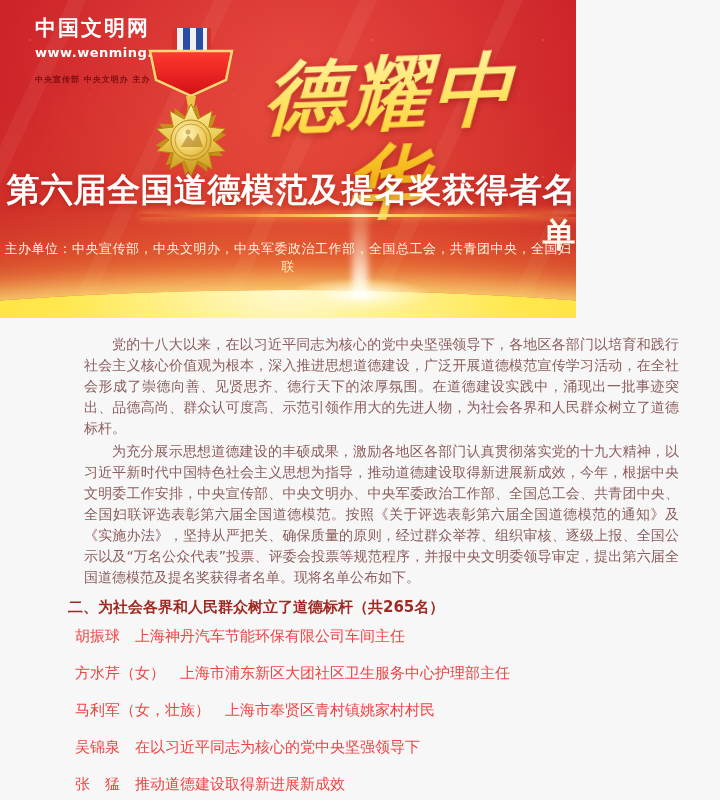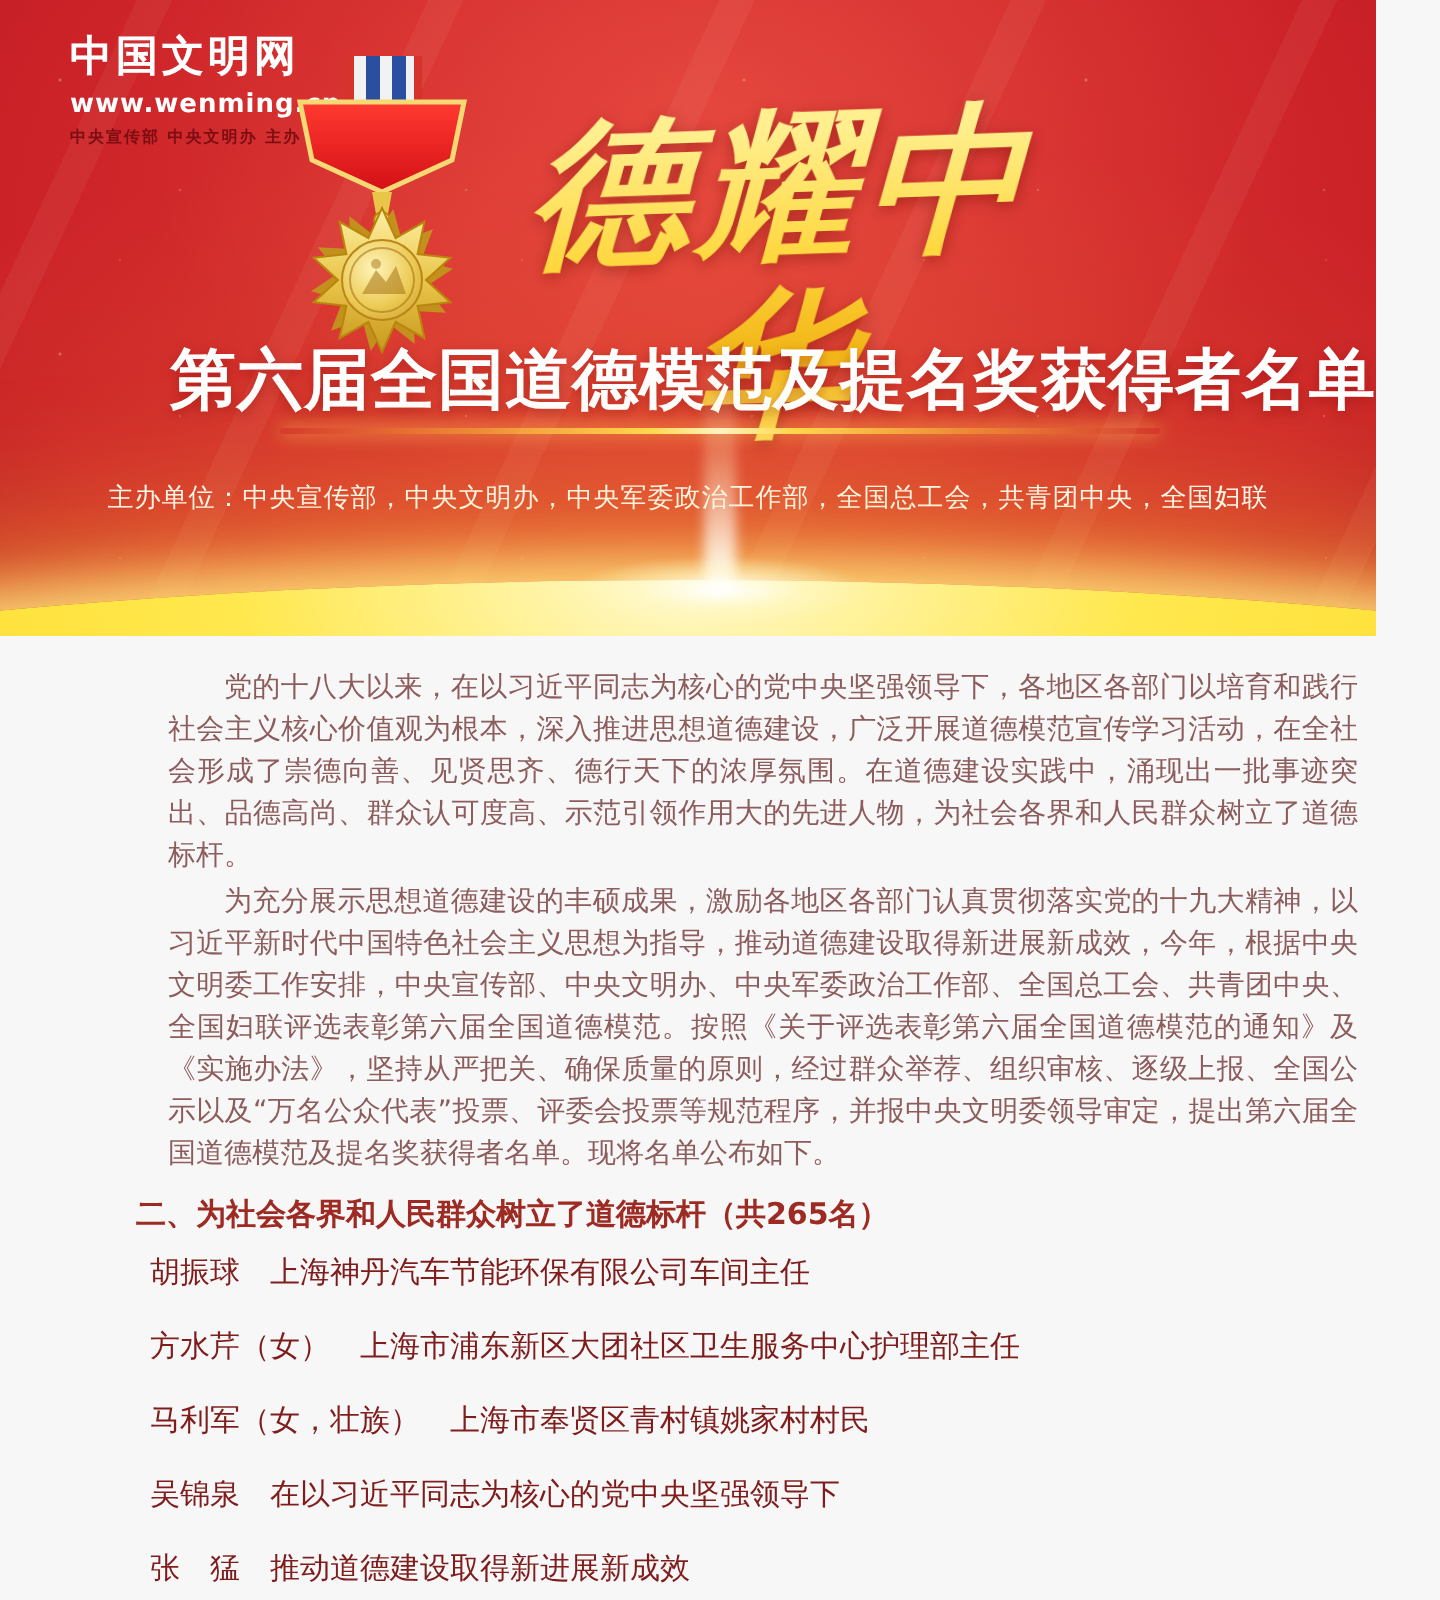--- a/index.html
+++ b/index.html
@@ -1,41 +1,41 @@
 <!DOCTYPE html>
 <html><head>
 <meta charset="utf-8">
 <style>
   * { margin:0; padding:0; box-sizing:border-box; }
   html,body { width:720px; }
   body { font-family:"DejaVu Sans","Liberation Sans",sans-serif; }
   .page { position:relative; width:720px; height:800px; background:#f7f7f7; overflow:hidden; }
 
   
-  .banner { position:relative; width:688px; height:318px; overflow:hidden;
+  .banner { position:relative; width:576px; height:318px; overflow:hidden;
     background:
       radial-gradient(420px 300px at 52% 16%, rgba(255,120,95,.30), transparent 70%),
       radial-gradient(900px 460px at 50% 108%, rgba(255,170,60,.28), transparent 62%),
       radial-gradient(720px 500px at 50% 35%, #dd3531 0%, #cb2228 48%, #ac161e 78%, #911018 100%);
   }
   .rays { position:absolute; inset:0; pointer-events:none;
     background:repeating-linear-gradient(115deg, rgba(255,255,255,0) 0 62px, rgba(255,235,205,.055) 62px 78px, rgba(255,255,255,0) 78px 132px); }
   .dust { position:absolute; inset:0; opacity:.6; pointer-events:none;
     background-image:
       radial-gradient(2px 2px at 30px 40px, rgba(255,215,125,.85), transparent 55%),
       radial-gradient(1.5px 1.5px at 90px 95px, rgba(255,255,255,.55), transparent 55%),
       radial-gradient(1px 1px at 140px 18px, rgba(255,195,95,.7), transparent 55%),
       radial-gradient(1.2px 1.2px at 60px 130px, rgba(255,230,160,.6), transparent 55%);
     background-size:171px 137px, 143px 113px, 127px 101px, 201px 149px; }
 
   
   .logo { position:absolute; left:35px; top:14px; color:#fff; cursor:pointer; }
   .logo-title { font-size:21px; font-weight:bold; letter-spacing:2px; }
   .logo-url { font-size:13px; font-weight:bold; letter-spacing:.5px; margin-top:3px; }
-  .logo-sub { font-size:8px; color:#7c0e13; margin-top:3px; letter-spacing:1px; font-weight:bold; }
+  .logo-sub { font-size:8px; color:#7c0e13; margin-top:14px; letter-spacing:1px; font-weight:bold; }
 
   
   .medal { position:absolute; left:136px; top:28px; }
 
   
   .calli { position:absolute; left:224px; top:50px; width:330px; text-align:center;
     font-size:80px; font-weight:bold; font-style:italic; letter-spacing:4px; line-height:1.1;
     transform:rotate(-2deg) skewX(-4deg);
     background:linear-gradient(180deg,#ffeF8f 8%,#ffd73e 45%,#f2b517 72%,#ffe061 100%);
     -webkit-background-clip:text; background-clip:text; color:transparent;
@@ -64,21 +64,21 @@
     background:radial-gradient(ellipse at center, rgba(255,255,255,.95) 0%, rgba(255,248,200,.5) 40%, transparent 70%);
     filter:blur(1px); }
 
   
   .content { padding:16px 41px 0 41px; }
   .body-para { color:#8d5d5d; font-size:14px; line-height:21px; text-align:justify;
     text-indent:2em; margin-bottom:2px;margin-left:43px; }
   .section-title { color:#9e2b23; font-size:15px; font-weight:bold;
     margin:9px 0 0 27px; line-height:20px; }
   .award-list { margin-top:11px; }
-  .award-item { color:#7f1d1d; font-size:15px; line-height:16px;
+  .award-item { color:#ef4444; font-size:15px; line-height:16px;
     margin:0 0 21px 34px; width:fit-content; white-space:nowrap; }
   .award-item.underlined { box-shadow:0 6px 0 -3px #ef372a; }
 </style>
 </head>
 <body>
 
 <div class="page">
 
   <div class="banner">
     <div class="rays"></div>

